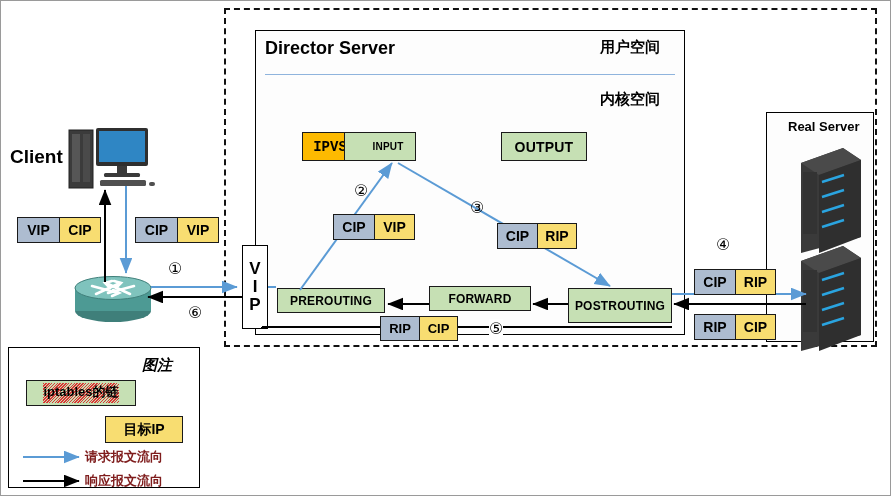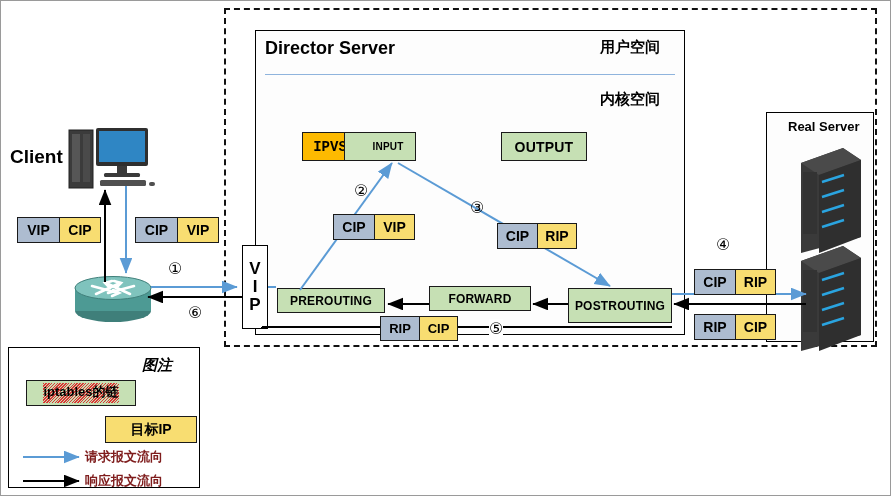--- a/index.html
+++ b/index.html
@@ -285,21 +285,21 @@
 
   <div class="abs legend-box" style="left:8px;top:347px;width:192px;height:141px;">
 
     <div class="abs cn" style="left:133px;top:8px;font-size:15px;font-style:italic;">图注</div>
 
     <div class="abs legend-chain" style="left:17px;top:32px;width:110px;height:26px;font-size:13px;">
       <span class="squiggle" style="padding-bottom:2px;">iptables的链</span>
     </div>
 
 
-    <div class="abs legend-dst" style="left:96px;top:68px;width:92px;height:27px;font-size:14px;">目标IP</div>
+    <div class="abs legend-dst" style="left:96px;top:68px;width:78px;height:27px;font-size:14px;">目标IP</div>
 
     <div class="abs legend-text" style="left:76px;top:100px;font-size:13px;">请求报文流向</div>
 
     <div class="abs legend-text" style="left:76px;top:124px;font-size:13px;">响应报文流向</div>
 
     <svg width="192" height="141" viewBox="0 0 192 141">
       <defs>
         <marker id="lb" markerWidth="9" markerHeight="9" refX="7.6" refY="3.2" orient="auto">
           <path d="M0,0 L8,3.2 L0,6.4 z" fill="#5b9bd5"></path>
         </marker>

